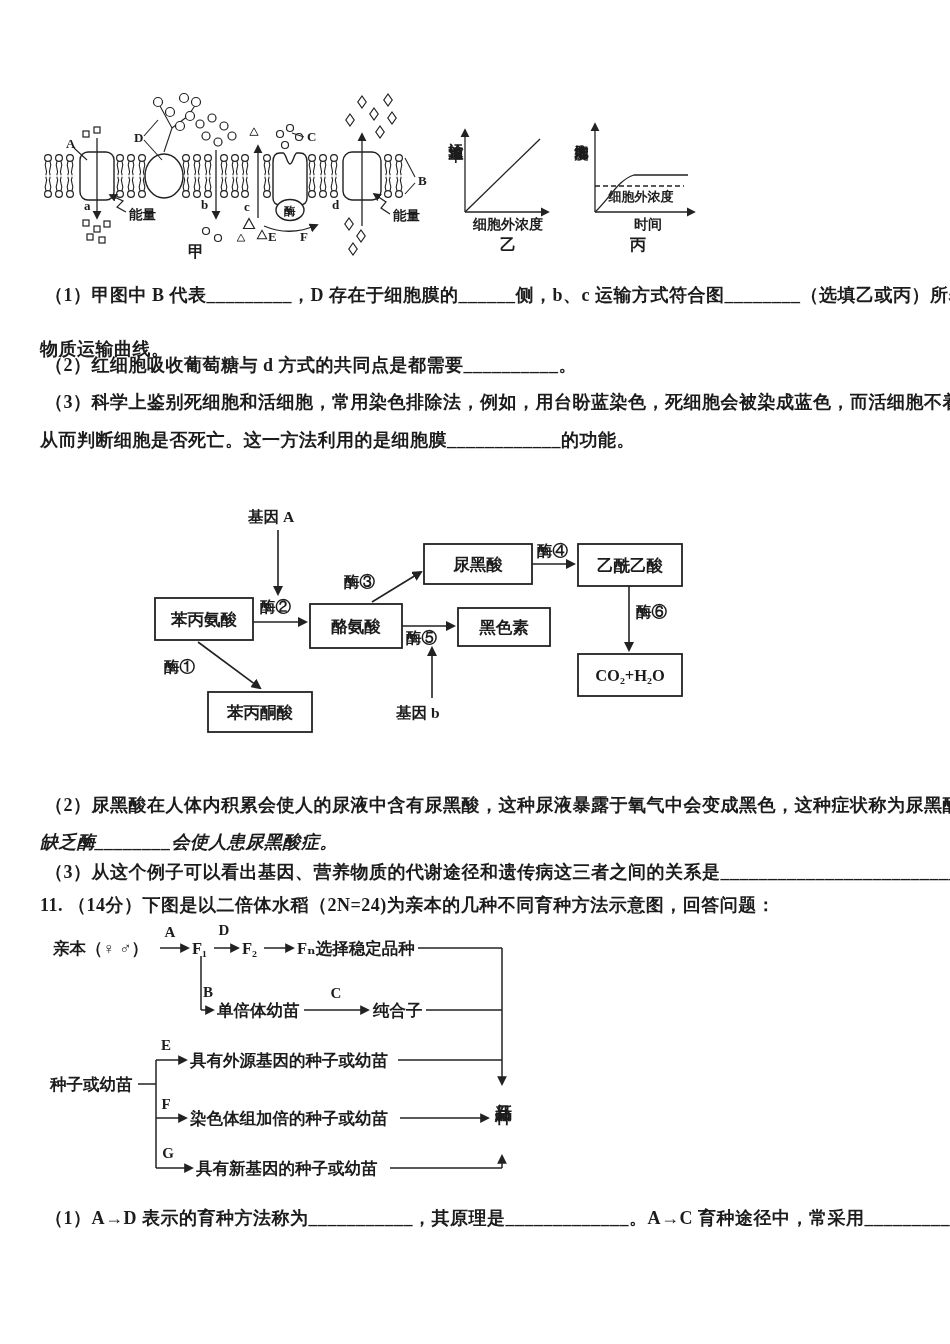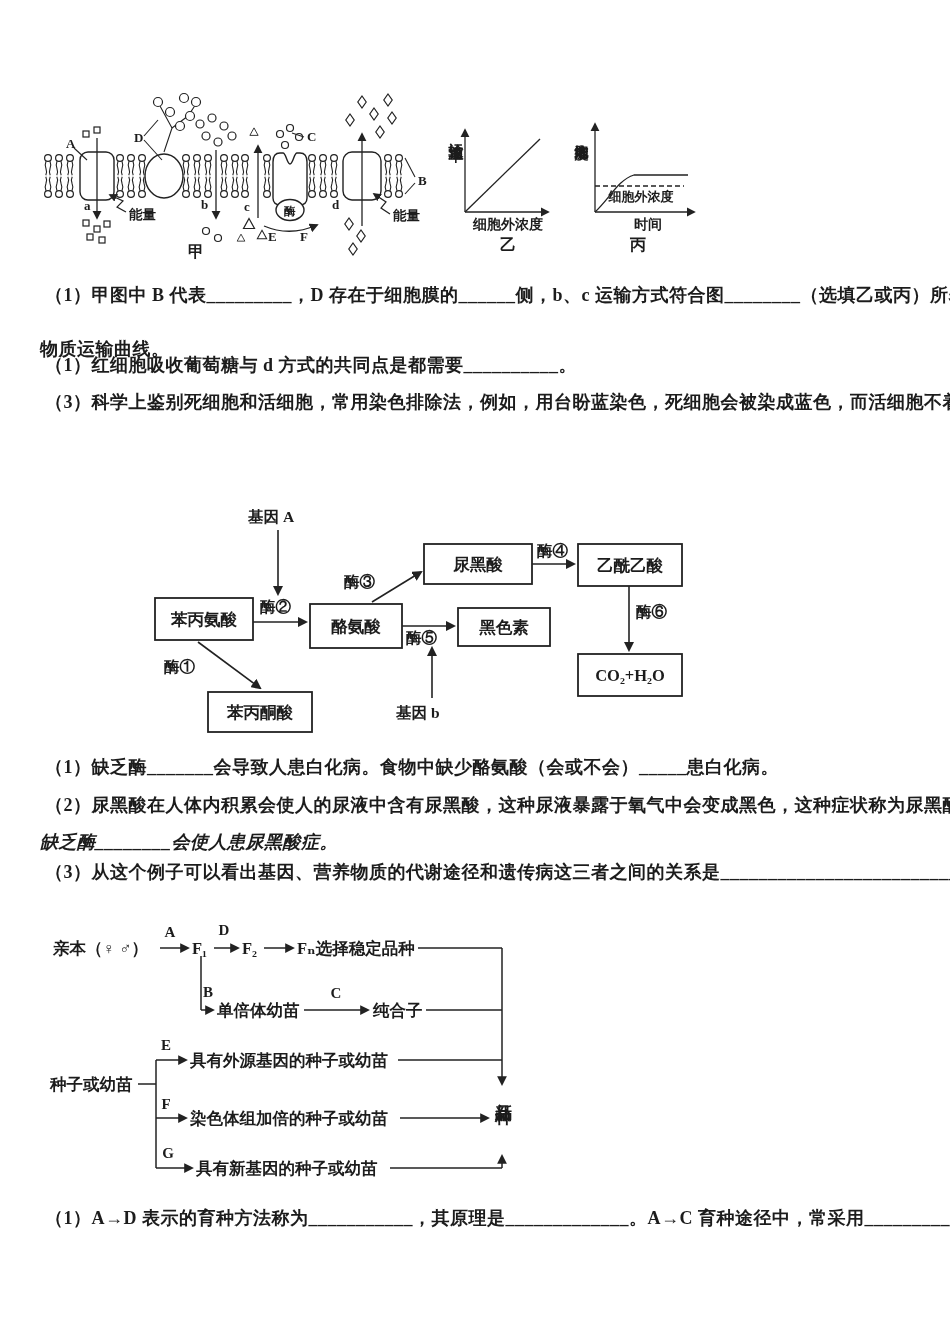--- a/index.html
+++ b/index.html
@@ -190,22 +190,23 @@
     <text class="cjk" x="601" y="111" font-size="13" text-anchor="middle">细胞外浓度</text>
     <text class="cjk" x="608" y="139" font-size="14" text-anchor="middle">时间</text>
     <text class="cjk" x="590" y="160" font-size="16" font-weight="700">丙</text>
   </svg>
 
   <div class="vlabel" style="left:446px;top:131px;font-size:15px;font-weight:600;letter-spacing:1px;">运输速率</div>
   <div class="vlabel" style="left:572px;top:134px;font-size:14px;font-weight:600;letter-spacing:0px;">细胞内浓度</div>
 
   <div class="tline" style="left:45px;top:283px;">（1）甲图中 B 代表_________，D 存在于细胞膜的______侧，b、c 运输方式符合图________（选填乙或丙）所表示的</div>
   <div class="tline" style="left:40px;top:337px;">物质运输曲线。</div>
-  <div class="tline" style="left:45px;top:353px;">（1）红细胞吸收葡萄糖与 d 方式的共同点是都需要__________。</div>
+  <div class="tline" style="left:45px;top:353px;">（2）红细胞吸收葡萄糖与 d 方式的共同点是都需要__________。</div>
   <div class="tline" style="left:45px;top:390px;">（3）科学上鉴别死细胞和活细胞，常用染色排除法，例如，用台盼蓝染色，死细胞会被染成蓝色，而活细胞不着色，</div>
+  <div class="tline" style="left:40px;top:428px;">从而判断细胞是否死亡。这一方法利用的是细胞膜____________的功能。</div>
 
 
   <svg style="left:140px;top:500px" width="560" height="240" viewBox="0 0 560 240">
     <defs>
       <marker id="a2" viewBox="0 0 10 10" refX="8" refY="5" markerWidth="6.5" markerHeight="6.5" orient="auto-start-reverse">
         <path d="M0 0 L10 5 L0 10 Z" fill="#222"></path>
       </marker>
     </defs>
     <g stroke="#222" stroke-width="1.6" fill="none">
       <line x1="138" y1="30" x2="138" y2="94" marker-end="url(#a2)"></line>
@@ -240,25 +241,25 @@
       <text x="256" y="218">基因 b</text>
       <text x="24" y="172">酶①</text>
       <text x="120" y="112">酶②</text>
       <text x="204" y="87">酶③</text>
       <text x="397" y="56">酶④</text>
       <text x="266" y="143">酶⑤</text>
       <text x="496" y="117">酶⑥</text>
     </g>
   </svg>
 
-  <div class="tline" style="left:45px;top:755px;">（1）缺乏酶_______会导致人患白化病。食物中缺少酪氨酸（会或不会）_____患白化病。</div>
   <div class="tline" style="left:45px;top:793px;">（2）尿黑酸在人体内积累会使人的尿液中含有尿黑酸，这种尿液暴露于氧气中会变成黑色，这种症状称为尿黑酸症。</div>
   <div class="tline" style="left:40px;top:830px;font-style:italic;">缺乏酶________会使人患尿黑酸症。</div>
   <div class="tline" style="left:45px;top:860px;">（3）从这个例子可以看出基因、营养物质的代谢途径和遗传病这三者之间的关系是____________________________。</div>
 
+  <div class="tline" style="left:40px;top:893px;">11. （14分）下图是以二倍体水稻（2N=24)为亲本的几种不同育种方法示意图，回答问题：</div>
 
   <svg style="left:40px;top:920px" width="520" height="272" viewBox="0 0 520 272">
     <defs>
       <marker id="a3" viewBox="0 0 10 10" refX="8" refY="5" markerWidth="6.5" markerHeight="6.5" orient="auto-start-reverse">
         <path d="M0 0 L10 5 L0 10 Z" fill="#222"></path>
       </marker>
     </defs>
     <g stroke="#222" stroke-width="1.5" fill="none">
       <line x1="120" y1="28" x2="148" y2="28" marker-end="url(#a3)"></line>
       <line x1="174" y1="28" x2="198" y2="28" marker-end="url(#a3)"></line>

